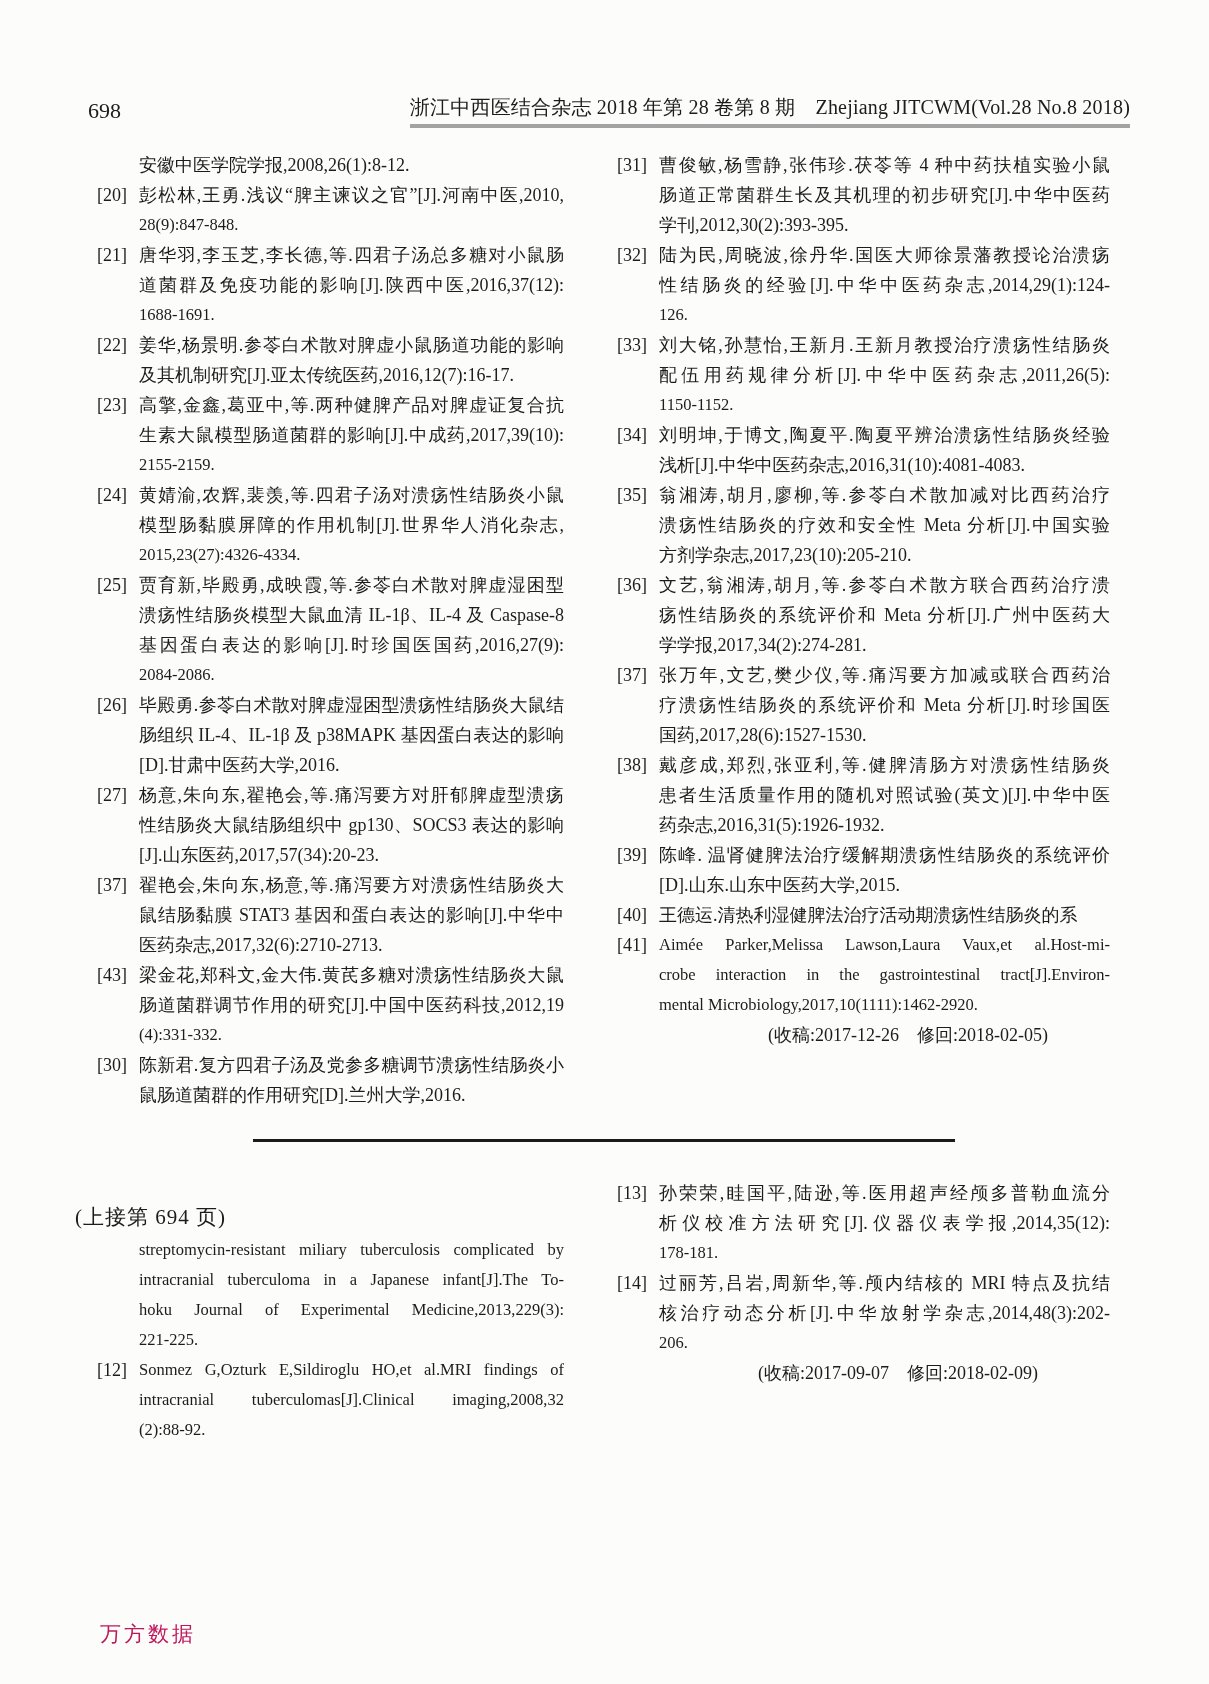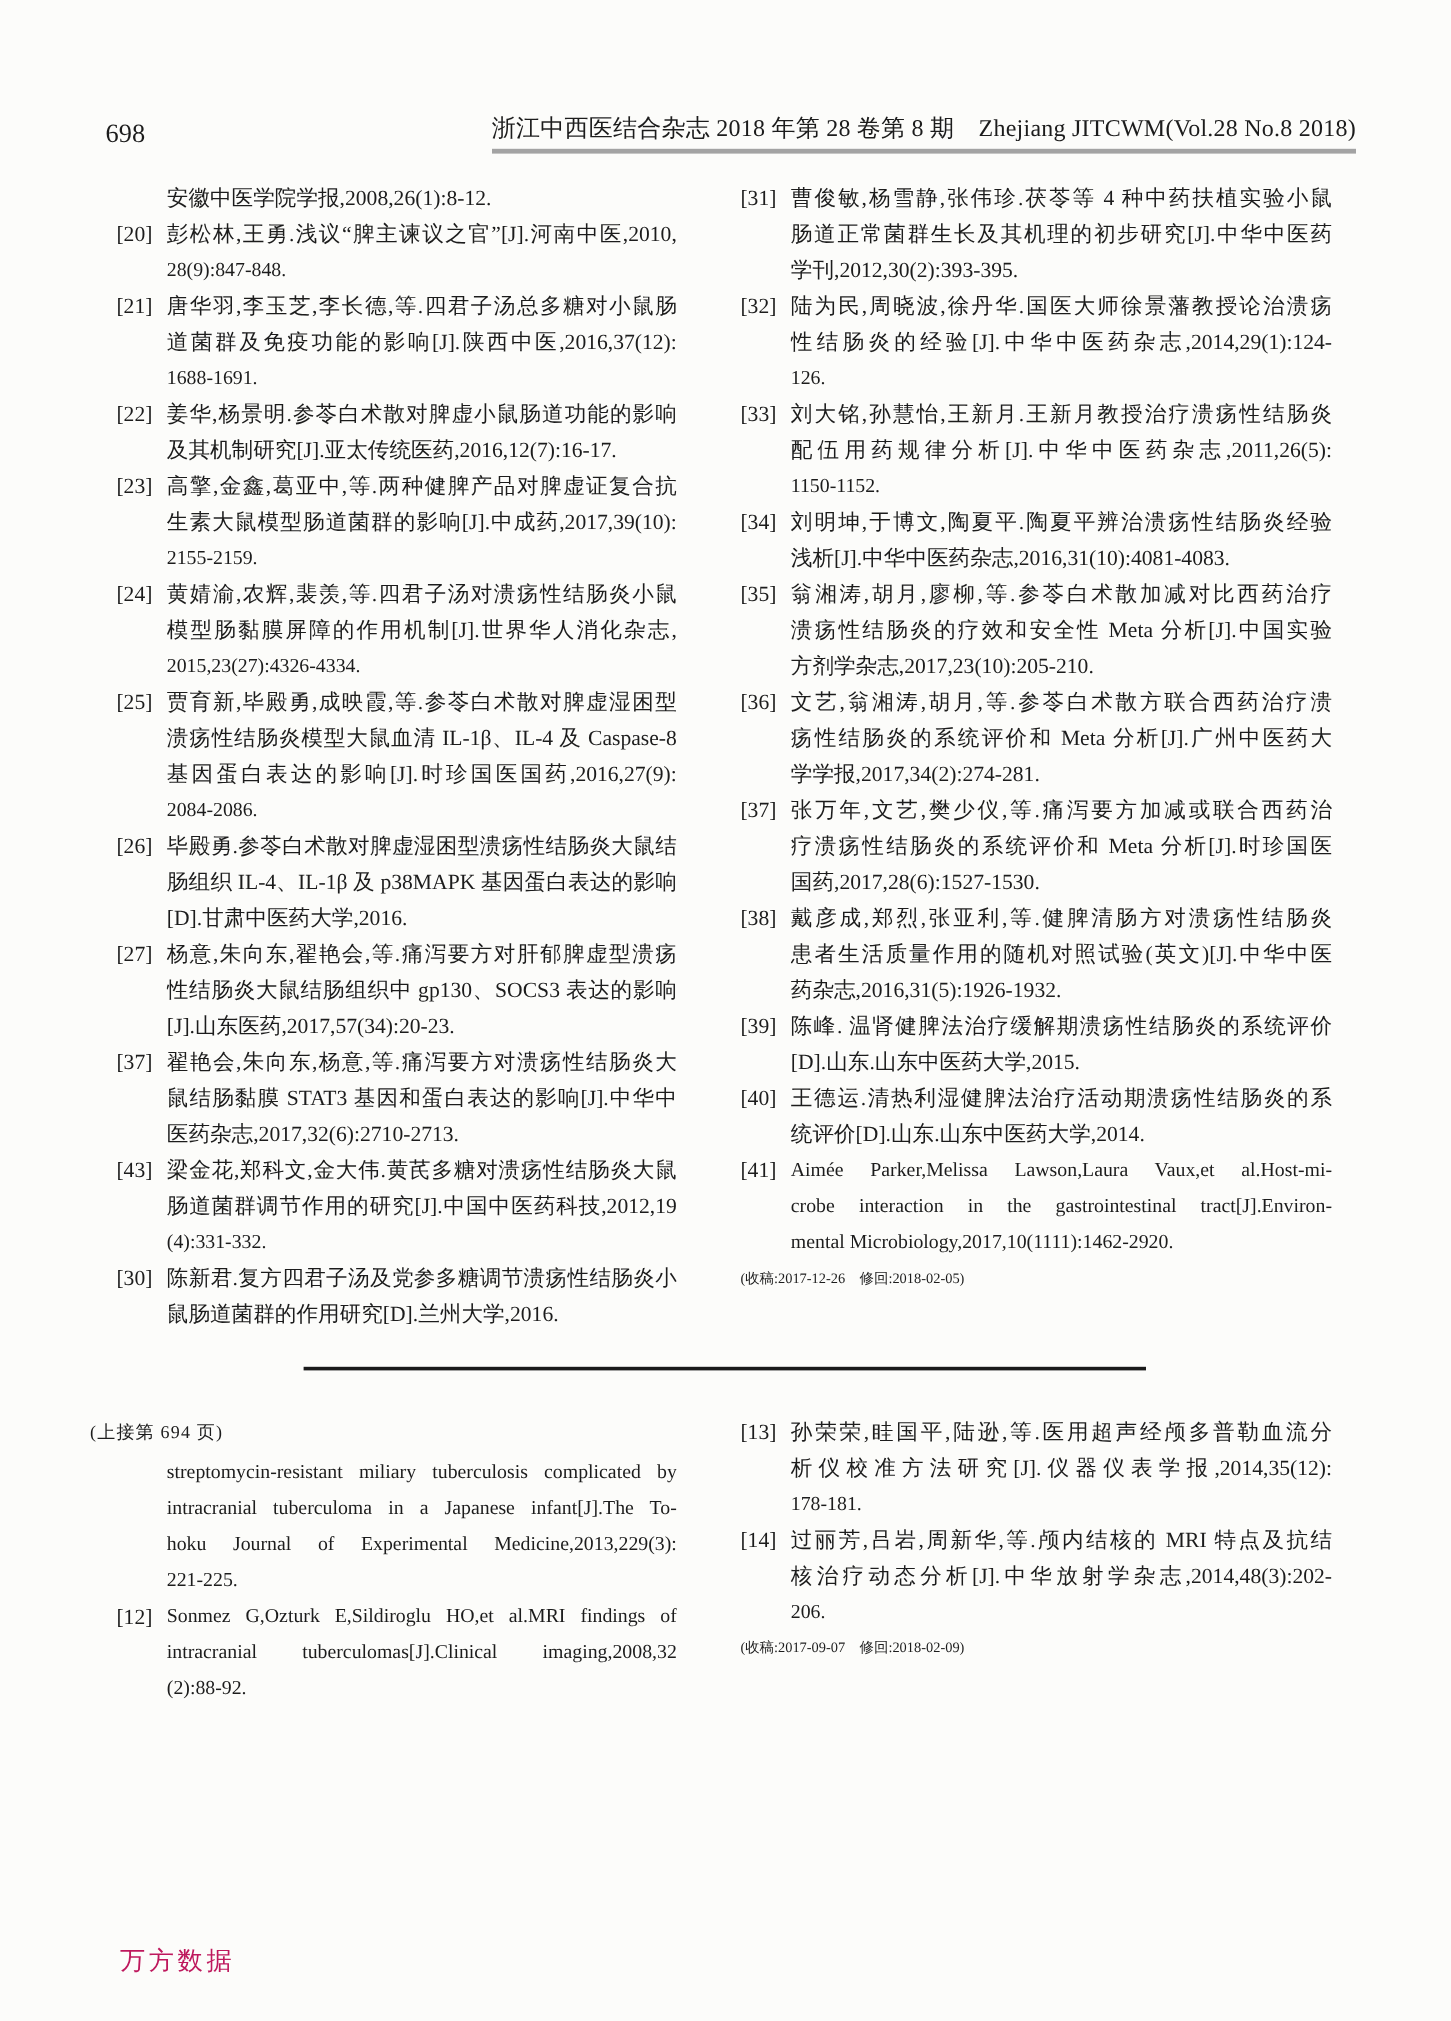--- a/index.html
+++ b/index.html
@@ -38,29 +38,30 @@
   }
   .ref-lines { flex:1; min-width:0; }
   .ref-line {
     font-size:18px; line-height:30px;
     text-align:justify; text-align-last:justify;
     overflow:hidden;
   }
   .ref-line:last-child { text-align-last:left; }
   .ref-line.latin { font-size:16.5px; }
   .received {
-    font-size:12px; line-height:30px;
-    padding-right:62px;
+    font-size:18px; line-height:30px;
+    text-align:right; padding-right:62px;
     white-space:nowrap;
   }
   .received.second { padding-right:72px; }
   .cont-label {
-    font-size:15px; line-height:32px;
+    font-size:21px; line-height:32px;
     margin-left:-22px; margin-bottom:2px;
     letter-spacing:1px;
+    margin-top:23px;
   }
   .divider {
     position:absolute; left:253px; top:1139px;
     width:702px; height:3px; background:#1a1a1a;
   }
   .watermark {
     position:absolute; left:100px; top:1620px;
     font-size:21px; color:#be185d; letter-spacing:3px;
   }
 </style>
@@ -238,21 +239,20 @@
           <span class="ref-id">[39]</span>
           <div class="ref-lines">
             <div class="ref-line">陈峰. 温肾健脾法治疗缓解期溃疡性结肠炎的系统评价</div>
             <div class="ref-line">[D].山东.山东中医药大学,2015.</div>
           </div>
         </div>
         <div class="ref">
           <span class="ref-id">[40]</span>
           <div class="ref-lines">
             <div class="ref-line">王德运.清热利湿健脾法治疗活动期溃疡性结肠炎的系</div>
-            <div class="ref-line">统评价[D].山东.山东中医药大学,2014.</div>
           </div>
         </div>
         <div class="ref">
           <span class="ref-id">[41]</span>
           <div class="ref-lines">
             <div class="ref-line latin">Aimée Parker,Melissa Lawson,Laura Vaux,et al.Host-mi-</div>
             <div class="ref-line latin">crobe interaction in the gastrointestinal tract[J].Environ-</div>
             <div class="ref-line latin">mental Microbiology,2017,10(1111):1462-2920.</div>
           </div>
         </div>

